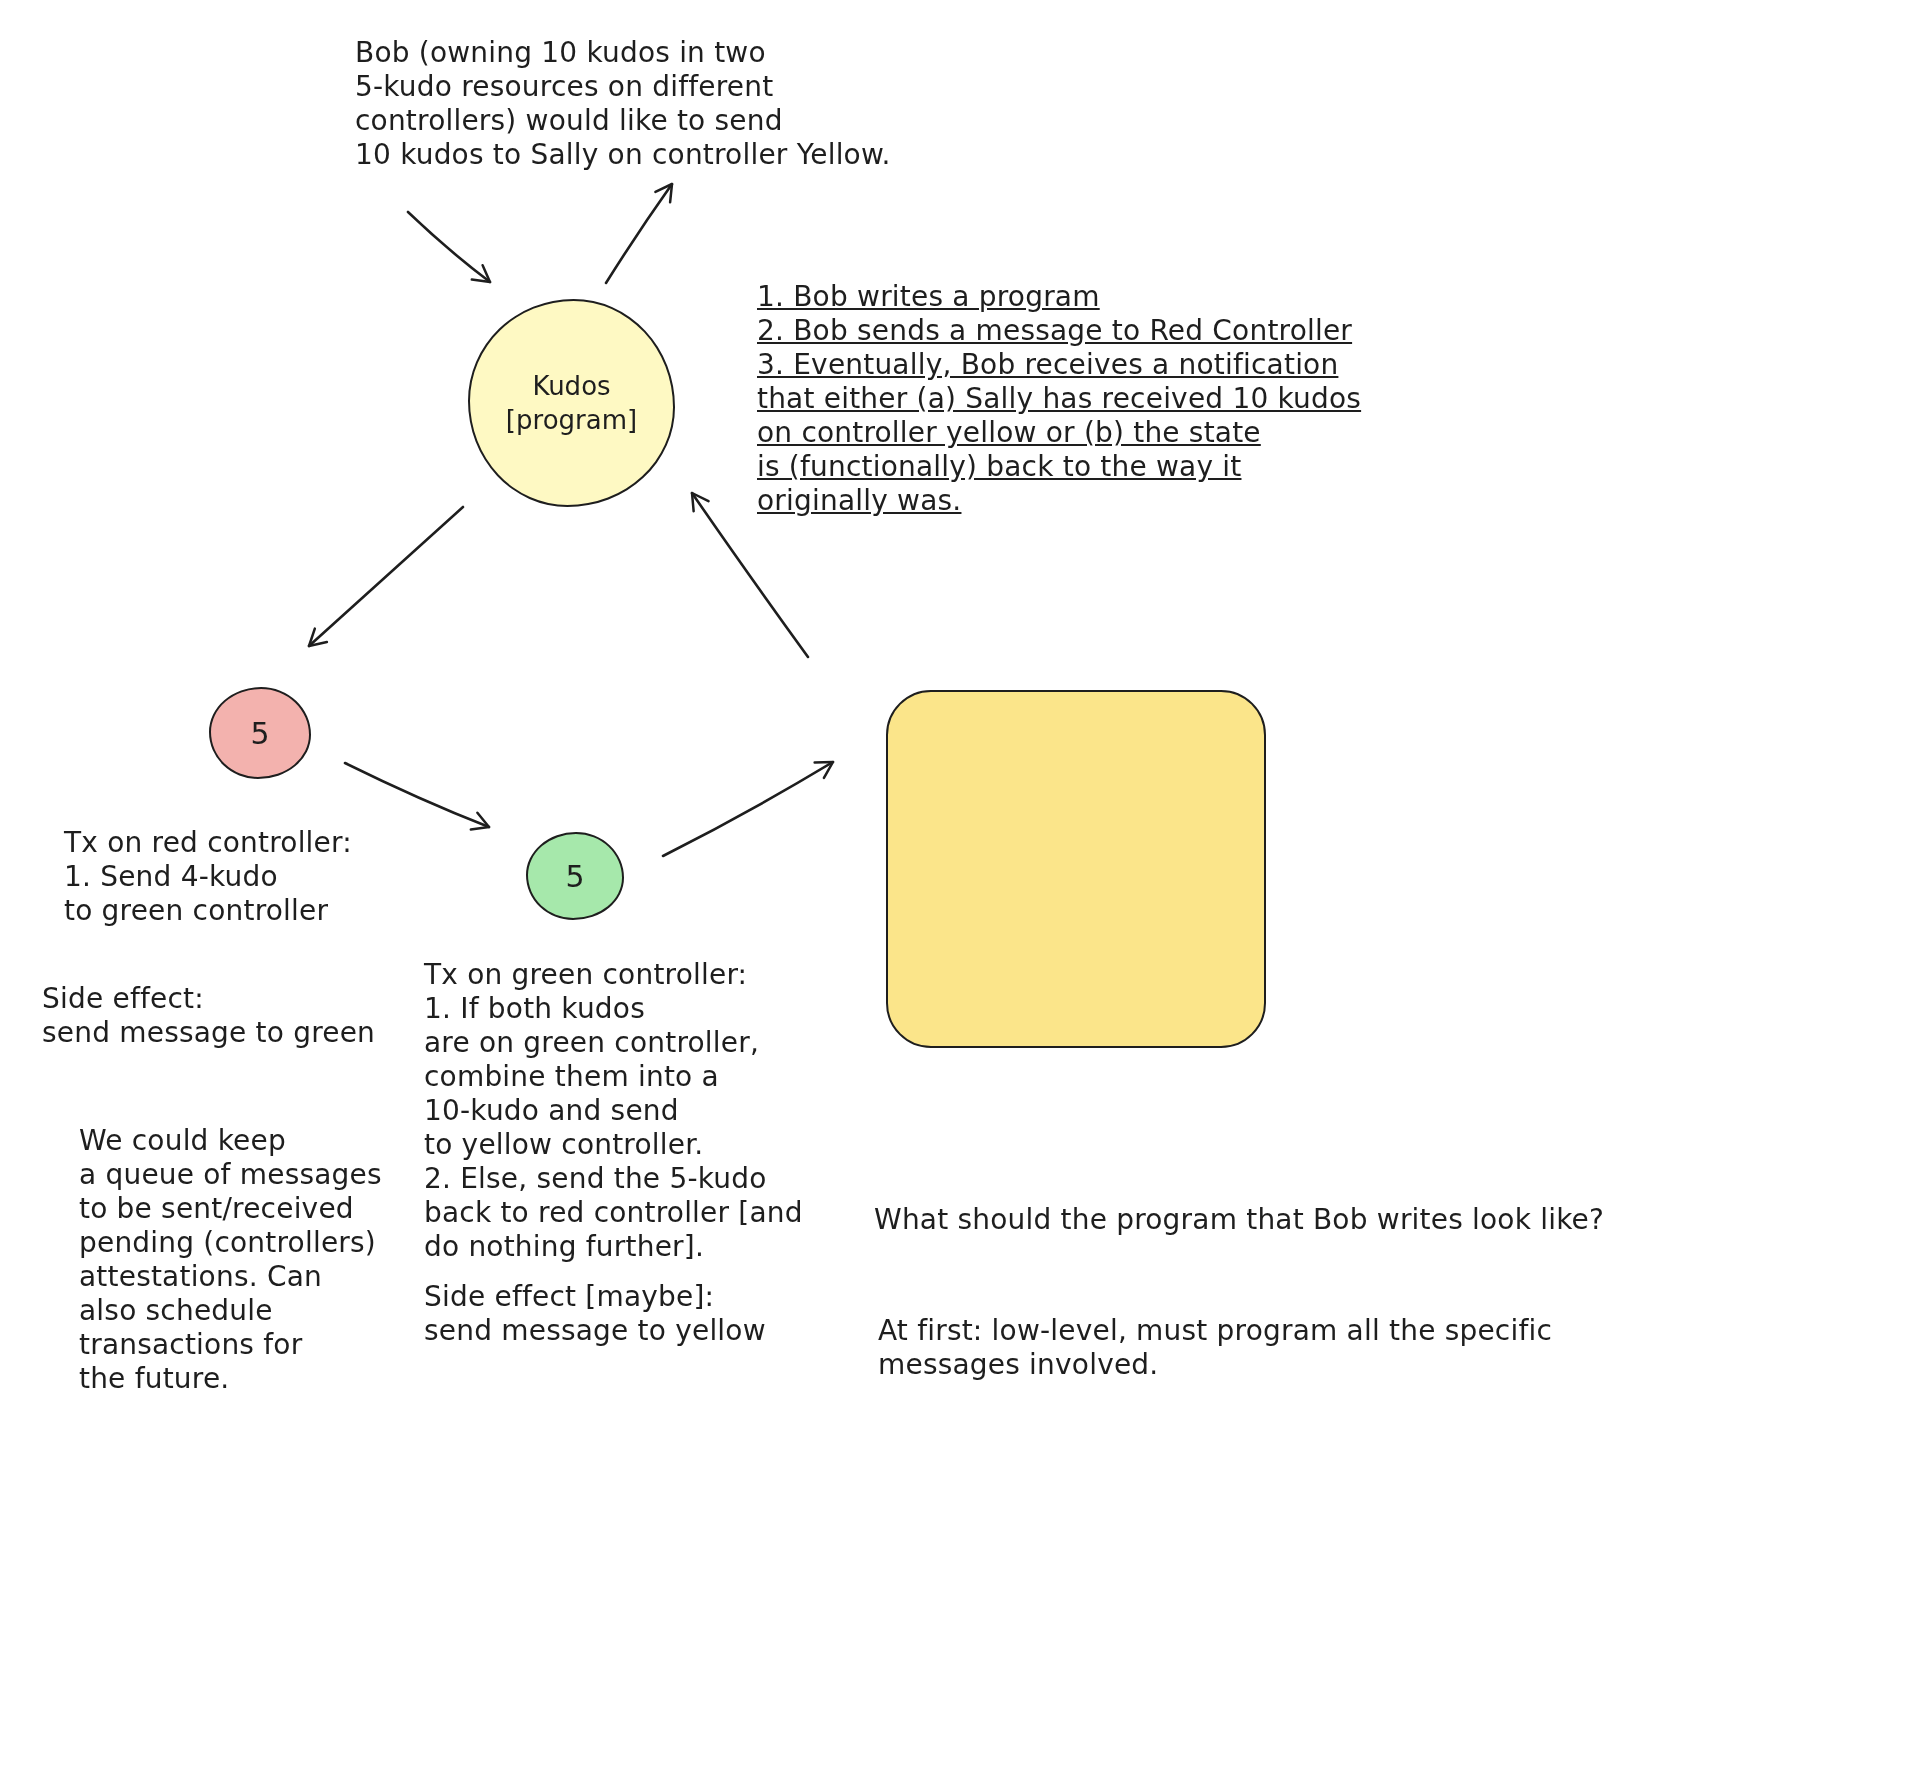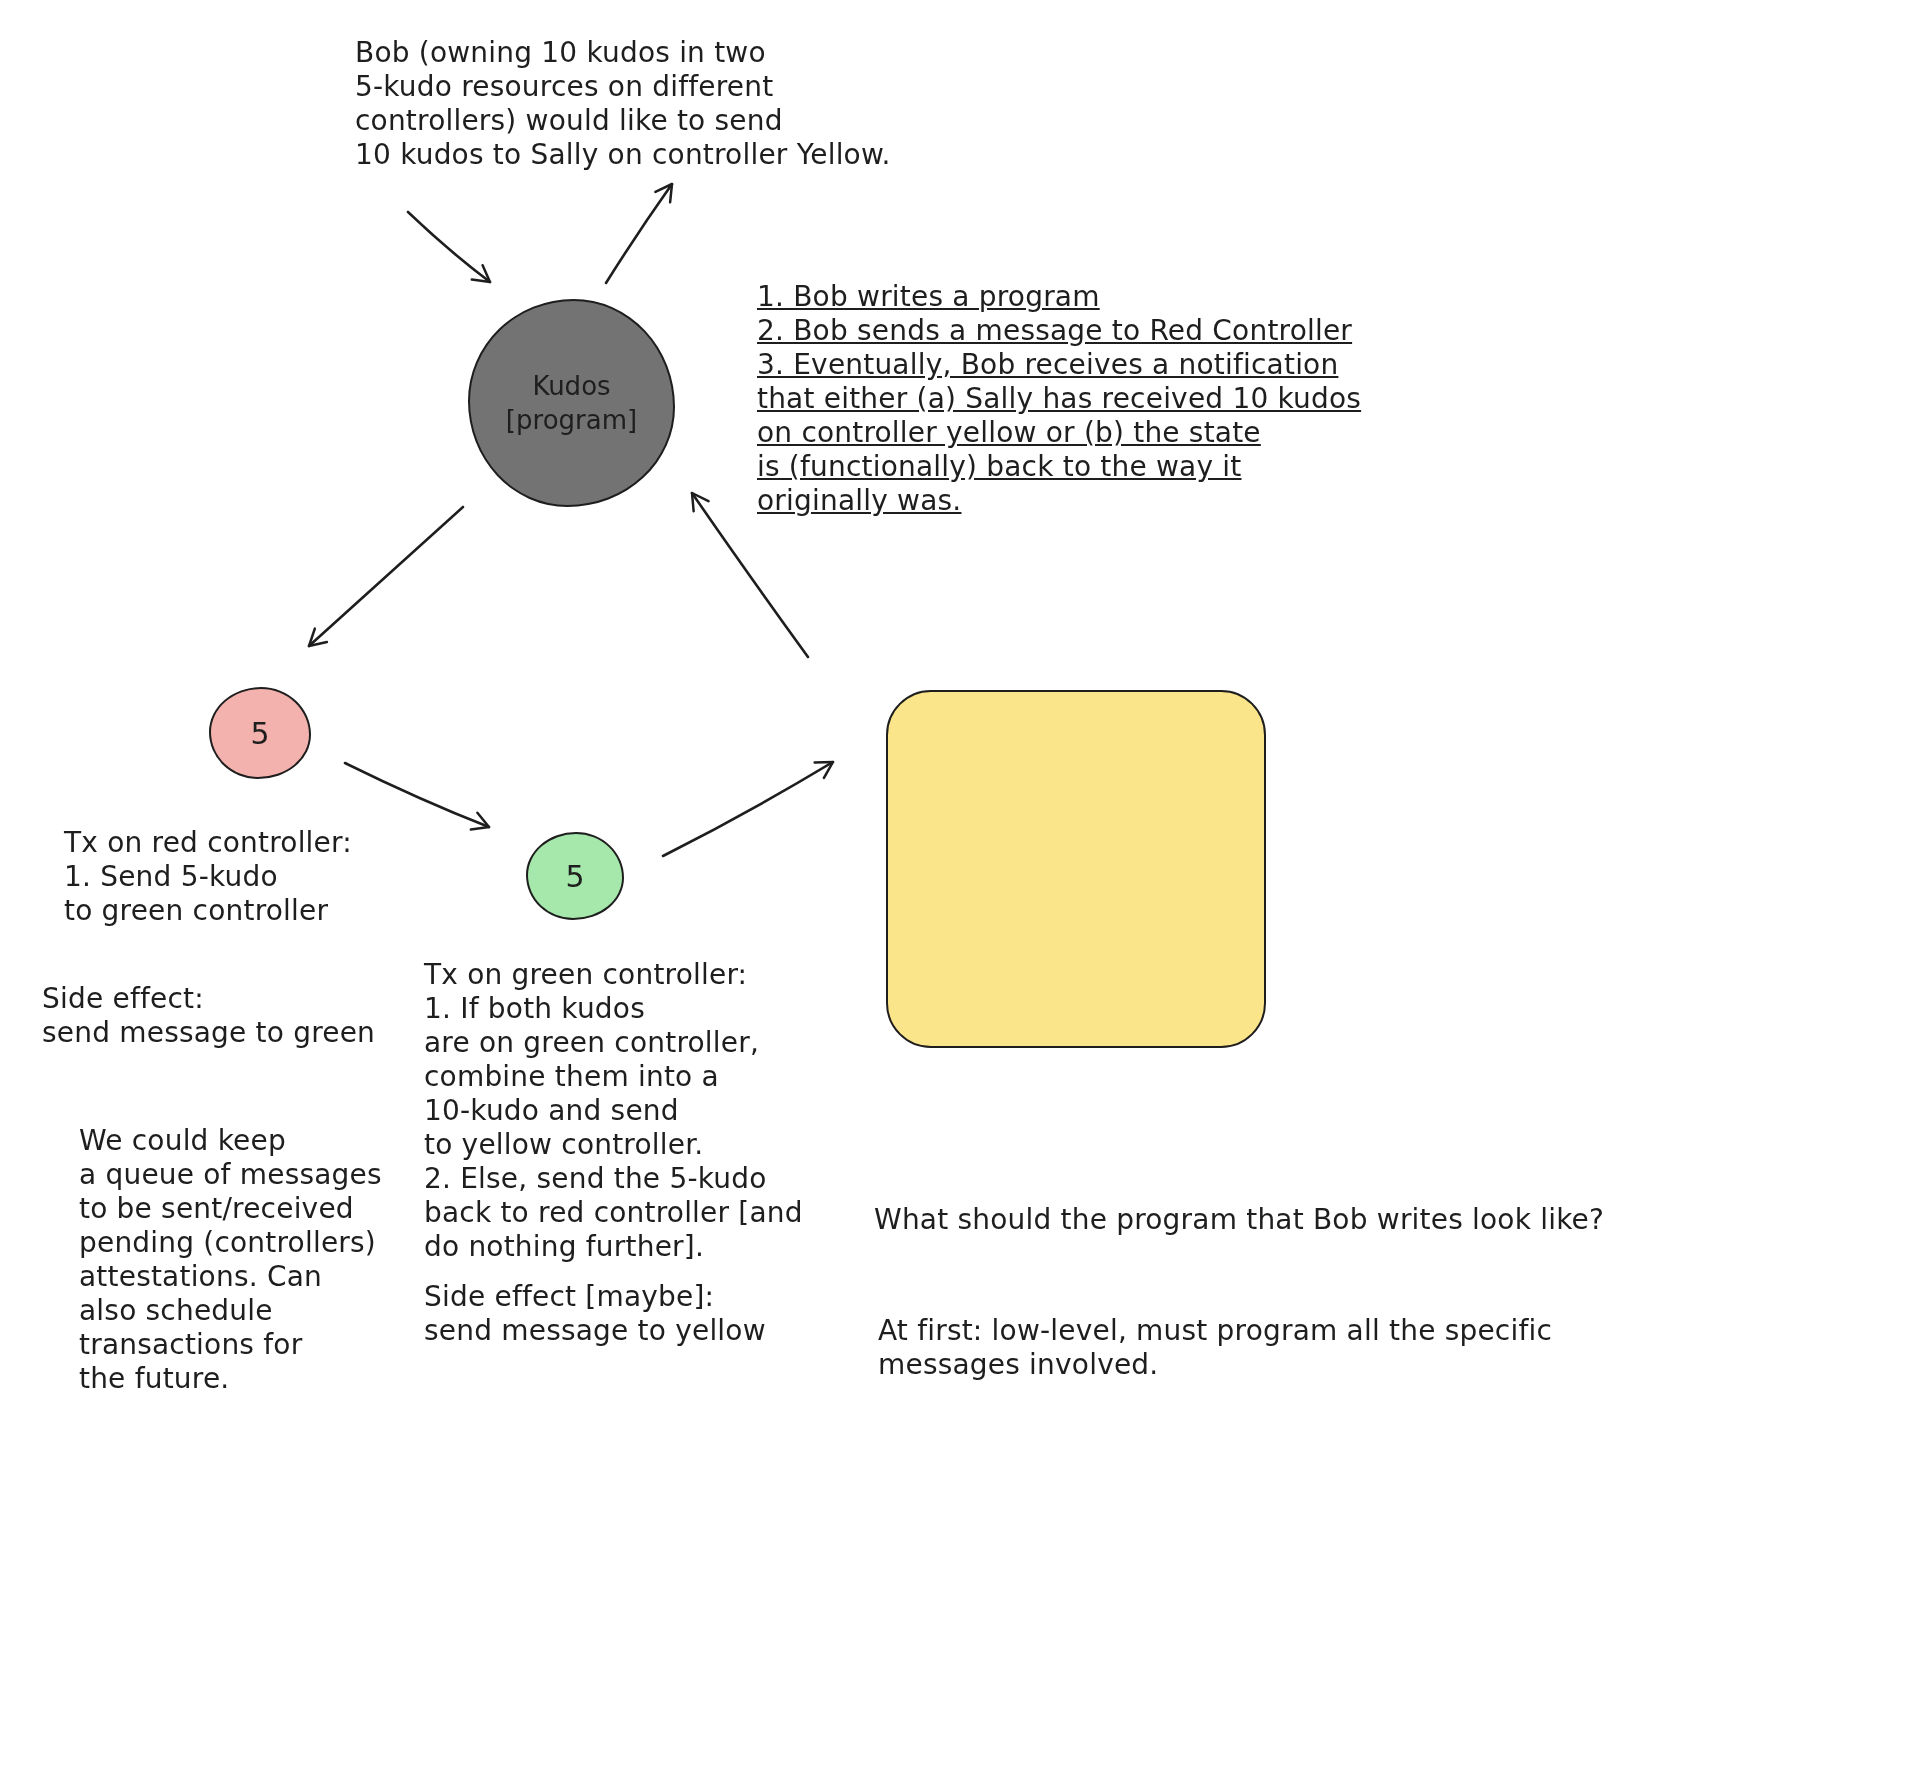--- a/index.html
+++ b/index.html
@@ -25,21 +25,21 @@
     display: flex;
     align-items: center;
     justify-content: center;
     text-align: center;
   }
   .circle {
     border-radius: 51% 49% 52% 48% / 49% 52% 48% 51%;
   }
   #program-node {
     left: 468px; top: 299px; width: 207px; height: 208px;
-    background: #737373;
+    background: #fef9c3;
     font-size: 26px; line-height: 34px;
     white-space: pre-line;
   }
   #red-node {
     left: 209px; top: 687px; width: 102px; height: 92px;
     background: #f3b2ae;
     font-size: 30px;
   }
   #green-node {
     left: 526px; top: 832px; width: 98px; height: 88px;
@@ -67,21 +67,21 @@
 
 <div class="note" style="left:757px; top:280px;text-decoration:underline;">1. Bob writes a program
 2. Bob sends a message to Red Controller
 3. Eventually, Bob receives a notification
 that either (a) Sally has received 10 kudos
 on controller yellow or (b) the state
 is (functionally) back to the way it
 originally was.</div>
 
 <div class="note" style="left:64px; top:826px;">Tx on red controller:
-1. Send 5-kudo
+1. Send 4-kudo
 to green controller</div>
 
 <div class="note" style="left:42px; top:974px;margin-top:8px;">Side effect:
 send message to green</div>
 
 <div class="note" style="left:48px; top:1124px;margin-left:31px;">We could keep
 a queue of messages
 to be sent/received
 pending (controllers)
 attestations. Can

